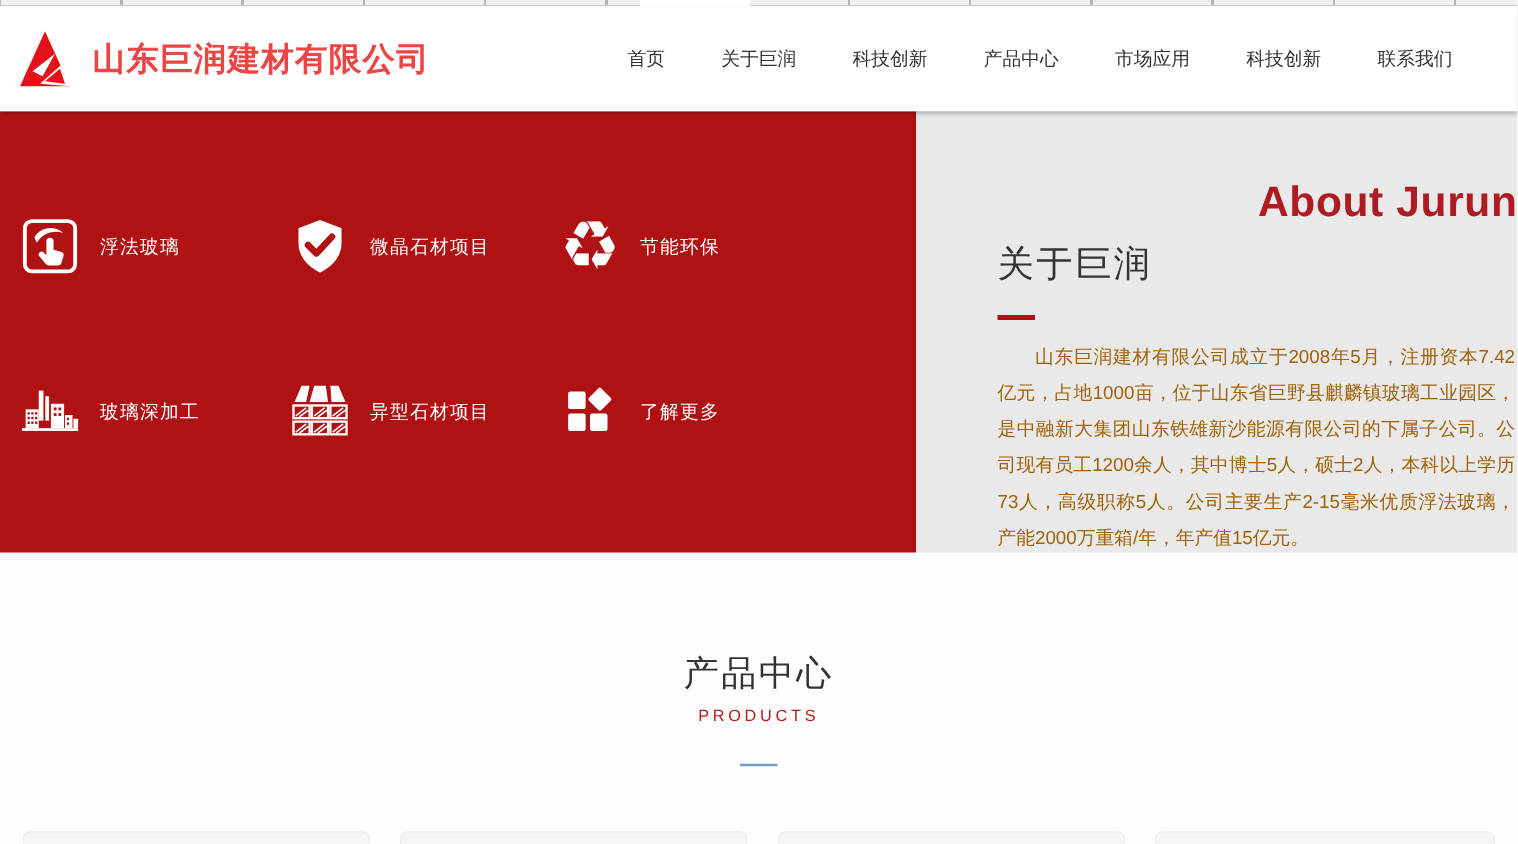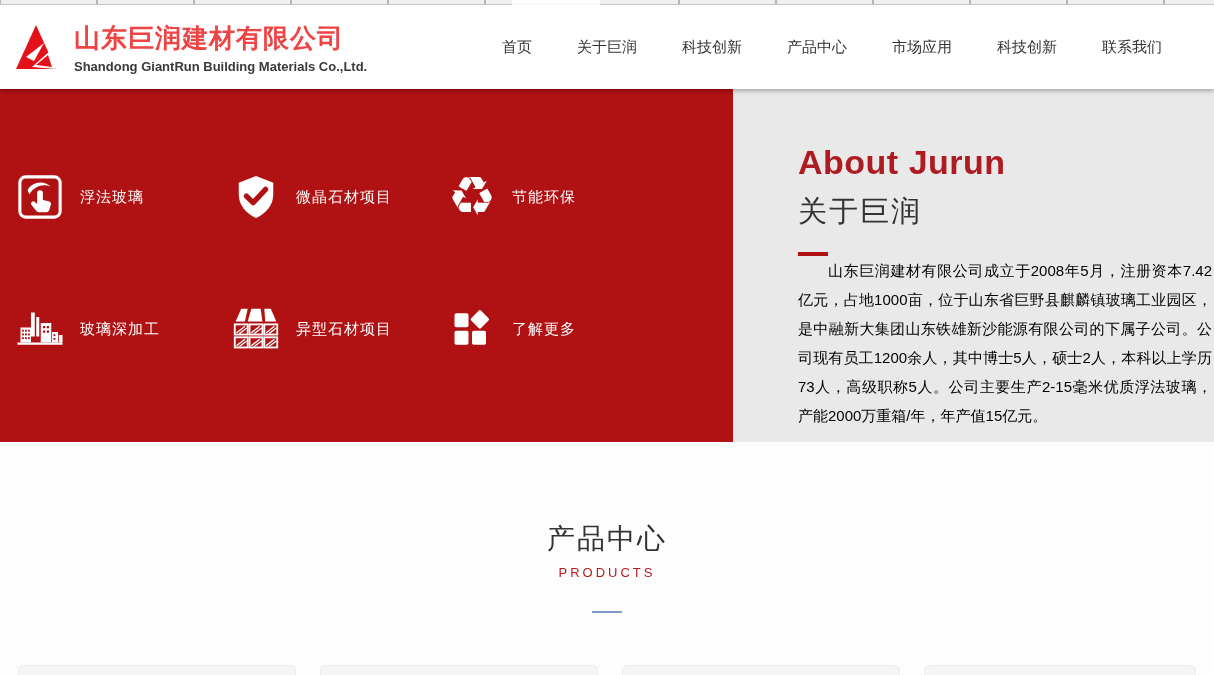--- a/index.html
+++ b/index.html
@@ -28,25 +28,25 @@
   .hero { display:flex; height:353px; }
   .red-panel { width:733px; background:#b01113; padding:78px 0 0 16px; }
   .feature-grid { display:grid; grid-template-columns:216px 216px 216px; row-gap:72px; }
   .feature { display:flex; align-items:center; gap:16px; height:60px; cursor:pointer; }
   .icon-wrap { width:48px; height:58px; display:flex; align-items:center; justify-content:center; flex:0 0 auto; }
   .feature .label { font-size:15px; color:#fff; letter-spacing:1px; white-space:nowrap; }
   .recycle-glyph { font-family:"DejaVu Sans",sans-serif; font-size:54px; color:#fff; line-height:1; }
 
   
   .gray-panel { flex:1; background:#e9e9e9; padding:54px 0 0 65px; }
-  .about-en { font-size:34px; font-weight:bold; color:#ae1c22; letter-spacing:0.5px; }
+  .about-en { font-size:34px; font-weight:bold; color:#ae1c22; letter-spacing:0.5px;text-align:right; }
   .about-zh { font-size:29px; font-weight:normal; color:#333; margin-top:10px; letter-spacing:2px; }
   .red-line { width:30px; height:4px; background:#b01113; margin-top:20px; }
-  .about-text { width:414px; font-size:15px; line-height:29px; color:#000000;
-    text-indent:2em; text-align:justify; }
+  .about-text { width:414px; font-size:15px; line-height:29px; color:#a16207;
+    text-indent:2em; margin-top:15px; text-align:justify; }
 
   
   .products { text-align:center; padding-top:78px; }
   .products-title { font-size:28px; font-weight:normal; color:#333; letter-spacing:2px; }
   .products-sub { font-size:13px; color:#b91c1c; letter-spacing:3px; margin-top:7px; }
   .blue-line { width:30px; height:2px; background:#7a9cc6; margin:31px auto 0; }
 
   
   .card-row { position:absolute; left:0; bottom:0; width:1214px; height:10px; }
   .card-top { position:absolute; bottom:0; height:10px; background:#f5f5f5;
@@ -67,21 +67,20 @@
 <header>
   <div class="logo">
     <svg class="logo-mark" viewBox="0 0 52 52">
       <polygon points="6,48 26,4 46,48" fill="#e31219"></polygon>
       <polygon points="16,36 34,22 24,40" fill="#ffffff"></polygon>
       <polygon points="22,46 40,30 46,48" fill="#ffffff"></polygon>
       <polygon points="26,44 38,34 42,46" fill="#e31219"></polygon>
     </svg>
     <div class="logo-text">
       <div class="zh">山东巨润建材有限公司</div>
-      <div class="en">Shandong GiantRun Building Materials Co.,Ltd.</div>
     </div>
   </div>
   <nav>
     <a>首页</a>
     <a>关于巨润</a>
     <a>科技创新</a>
     <a>产品中心</a>
     <a>市场应用</a>
     <a>科技创新</a>
     <a>联系我们</a>

